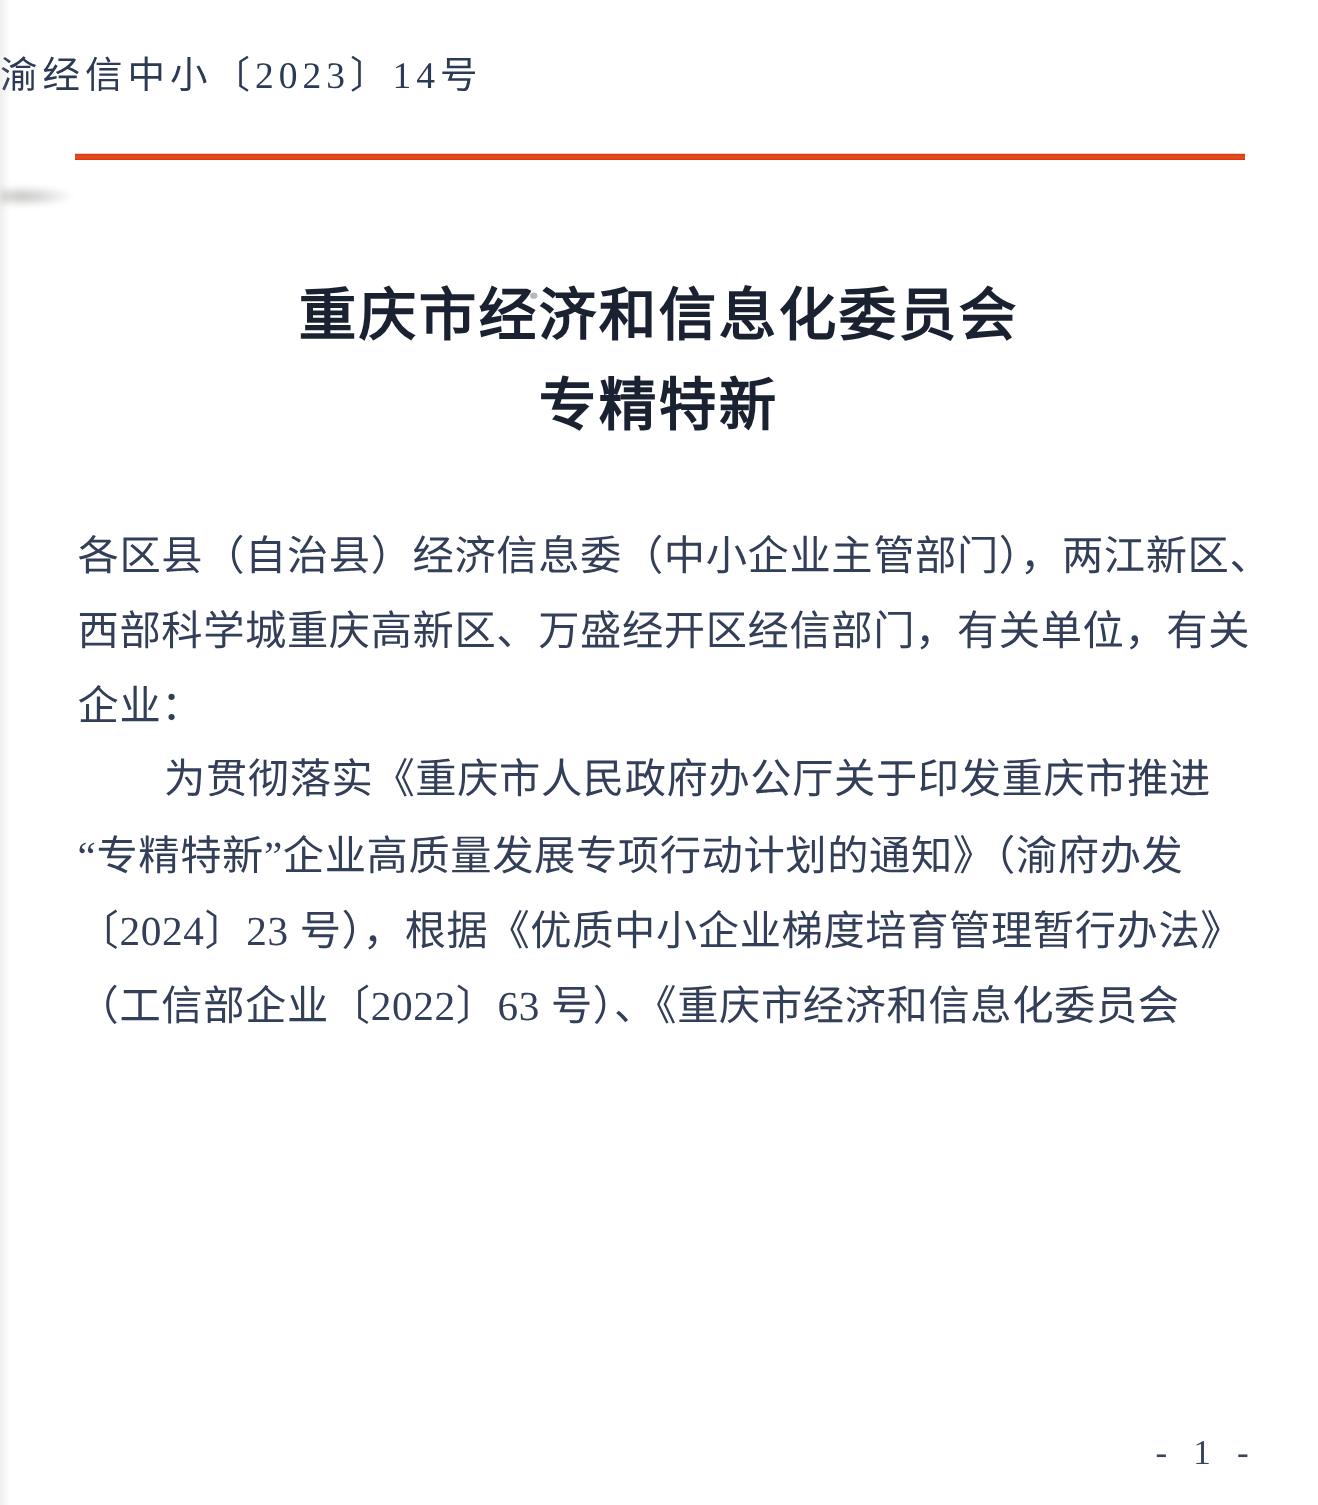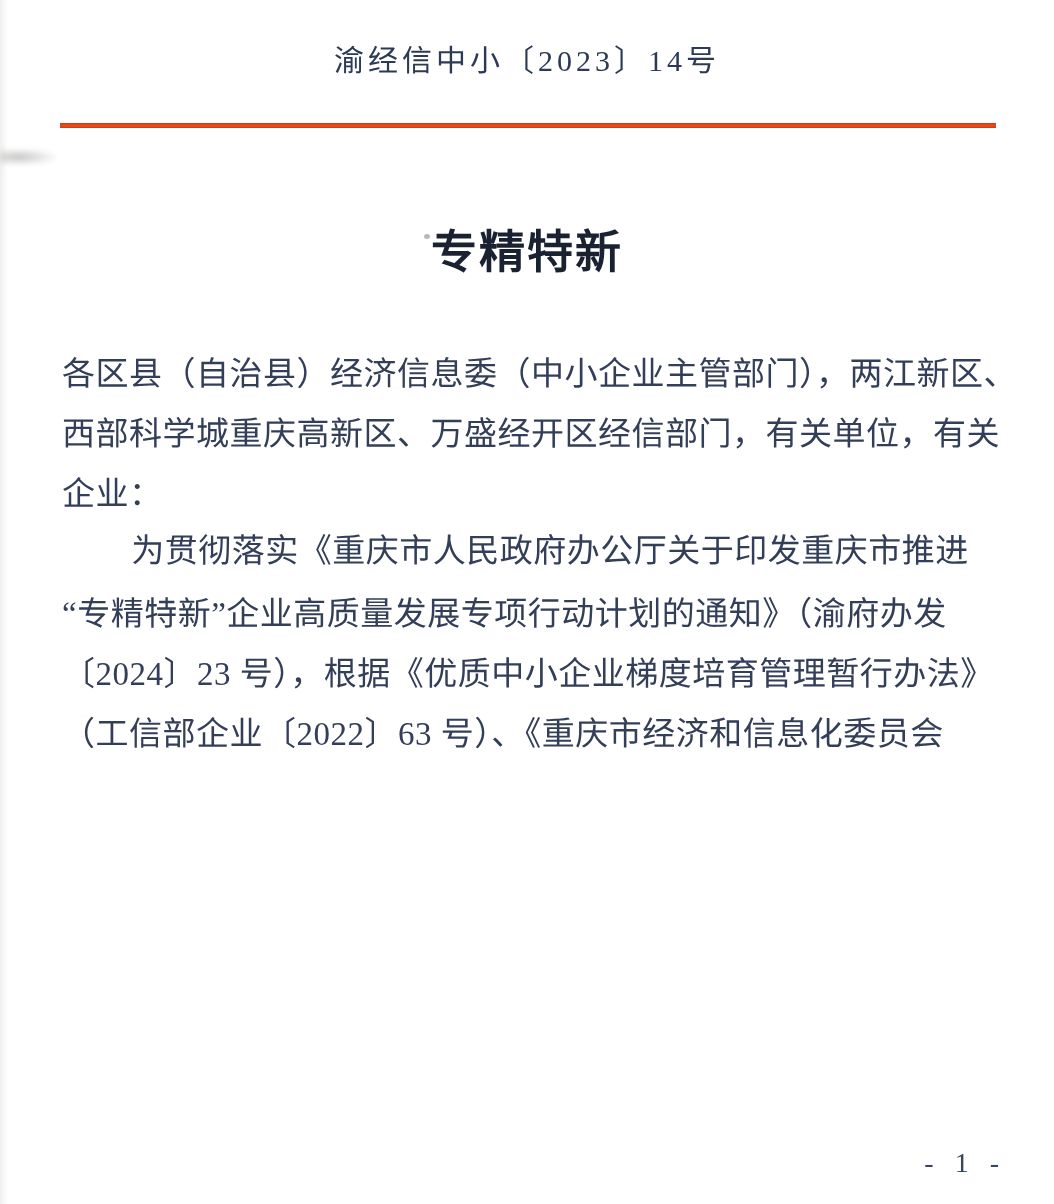--- a/index.html
+++ b/index.html
@@ -50,21 +50,21 @@
     letter-spacing: -6px;
     white-space: nowrap;
     color: #e84a1e;
     transform: scaleY(1.67);
     transform-origin: center;
   }
   .doc-number {
     margin-top: 40px;
     height: 42px;
     line-height: 42px;
-    text-align: center;
+    text-align: left;
     font-size: 30px;
     letter-spacing: 4px;
     color: #2c3a55;
   }
   .red-divider {
     margin: 41px 58px 0 60px;
     height: 5px;
     background: linear-gradient(to bottom, #c93a1c, #ef4d1a 55%, #d63514);
   }
   .doc-title {
@@ -106,20 +106,21 @@
 
   <div class="scan-smudge"></div>
   <div class="scan-dot"></div>
 
 
   <div class="doc-number">渝经信中小〔2023〕14号</div>
 
   <div class="red-divider"></div>
 
   <div class="doc-title">
+    <div class="title-line">重庆市经济和信息化委员会</div>
     <div class="title-line">专精特新</div>
   </div>
 
   <div class="body-text">
     <div class="body-line">各区县（自治县）经济信息委（中小企业主管部门），两江新区、</div>
     <div class="body-line">西部科学城重庆高新区、万盛经开区经信部门，有关单位，有关</div>
     <div class="body-line">企业：</div>
     <div class="body-line indent">为贯彻落实《重庆市人民政府办公厅关于印发重庆市推进</div>
     <div class="body-line">“专精特新”企业高质量发展专项行动计划的通知》（渝府办发</div>
     <div class="body-line">〔2024〕23 号），根据《优质中小企业梯度培育管理暂行办法》</div>

